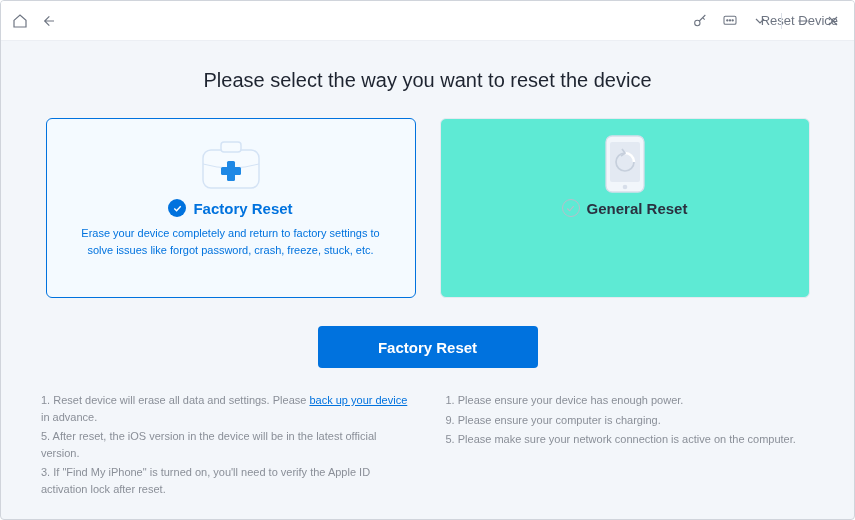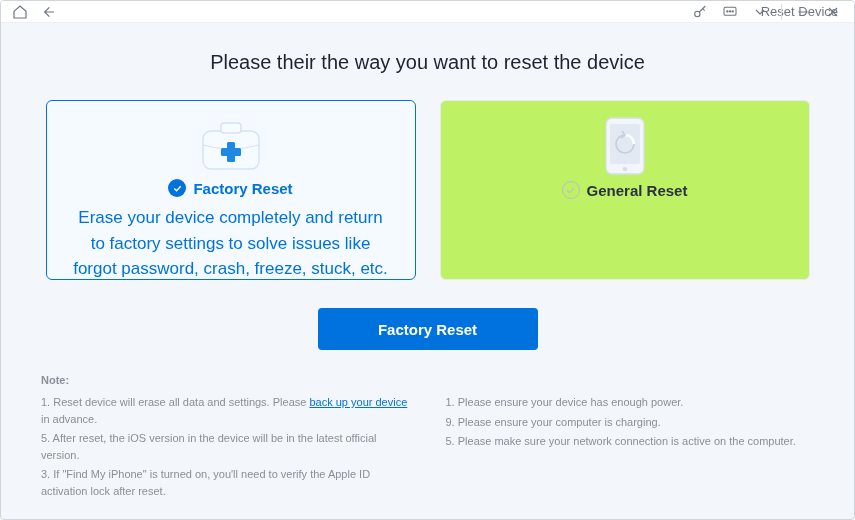--- a/index.html
+++ b/index.html
@@ -34,39 +34,39 @@
   .divider { width: 1px; height: 16px; background: #d9dee6; }
 
   
   .body { flex: 1; padding: 28px 40px 20px 40px; display: flex; flex-direction: column; }
   .heading { text-align: center; font-size: 20px; font-weight: 500; color: #1e2430; margin-bottom: 26px; }
   .cards { display: flex; gap: 24px; justify-content: center; margin-bottom: 28px; }
   .card {
     flex: 1;
     max-width: 370px;
     height: 180px;
-    background: #bef264;
+    background: #5eead4;
     border: 1px solid #e5e9f0;
     border-radius: 6px;
     padding: 16px 24px 14px 24px;
     text-align: center;
     display: flex;
     flex-direction: column;
     align-items: center;
     cursor: pointer;
   }
   .card.selected {
     border: 1.5px solid #0072de;
     background: #f4faff;
   }
   .card .illus { width: 80px; height: 58px; display: flex; align-items: center; justify-content: center; margin-bottom: 6px; }
   .card-title-row { display: flex; align-items: center; justify-content: center; gap: 7px; margin-bottom: 8px; }
   .card.selected .card-title { color: #0072de; font-weight: 600; }
   .card .card-title { font-size: 15px; font-weight: 600; color: #2a3140; }
-  .card .desc { font-size: 17px; line-height: 1.5; }
+  .card .desc { font-size: 11px; line-height: 1.5; }
   .card.selected .desc { color: #0072de; }
   .card:not(.selected) .desc { color: #6e7582; }
   .check-badge { width: 18px; height: 18px; }
   .check-badge.filled { background: #0072de; border-radius: 50%; display: flex; align-items: center; justify-content: center; }
   .check-badge.filled svg { stroke: #fff; width: 11px; height: 11px; }
   .check-badge.outline { border: 1.5px solid #b7bfca; border-radius: 50%; display: flex; align-items: center; justify-content: center; }
   .check-badge.outline svg { stroke: #b7bfca; width: 11px; height: 11px; }
 
   .action-row { display: flex; justify-content: center; margin-bottom: 24px; }
   .primary-btn {
@@ -134,21 +134,21 @@
       </div>
       <div class="tb-icon">
         <svg viewBox="0 0 24 24" fill="none" stroke-width="1.8">
             <path d="M6 6 L18 18 M18 6 L6 18"></path>
           </svg>
       </div>
     </div>
   </div>
 
   <div class="body">
-    <div class="heading">Please their the way you want to reset the device</div>
+    <div class="heading">Please select the way you want to reset the device</div>
 
     <div class="cards">
 
       <div class="card selected">
         <div class="illus">
           <svg width="68" height="56" viewBox="0 0 68 56">
             <rect x="6" y="14" width="56" height="38" rx="8" fill="#f6fbff" stroke="#d4e3f5" stroke-width="1.5"></rect>
             <rect x="24" y="6" width="20" height="10" rx="3" fill="#f6fbff" stroke="#d4e3f5" stroke-width="1.5"></rect>
             <path d="M6 28 Q34 36 62 28" fill="none" stroke="#d4e3f5" stroke-width="1"></path>
             <rect x="30" y="25" width="8" height="20" rx="1.5" fill="#1e88e5"></rect>
@@ -187,21 +187,20 @@
         </div>
       </div>
 
     </div>
 
     <div class="action-row">
       <button class="primary-btn">Factory Reset</button>
     </div>
 
     <div class="notes">
-      <div class="label">Note:</div>
       <div class="note-cols">
         <div class="note-col">
           <div><span>1. Reset device will erase all data and settings. Please </span><a>back up your device</a><span> in advance.</span></div>
           <div>5. After reset, the iOS version in the device will be in the latest official version.</div>
           <div>3. If "Find My iPhone" is turned on, you'll need to verify the Apple ID activation lock after reset.</div>
         </div>
         <div class="note-col">
           <div>1. Please ensure your device has enough power.</div>
           <div>9. Please ensure your computer is charging.</div>
           <div>5. Please make sure your network connection is active on the computer.</div>

